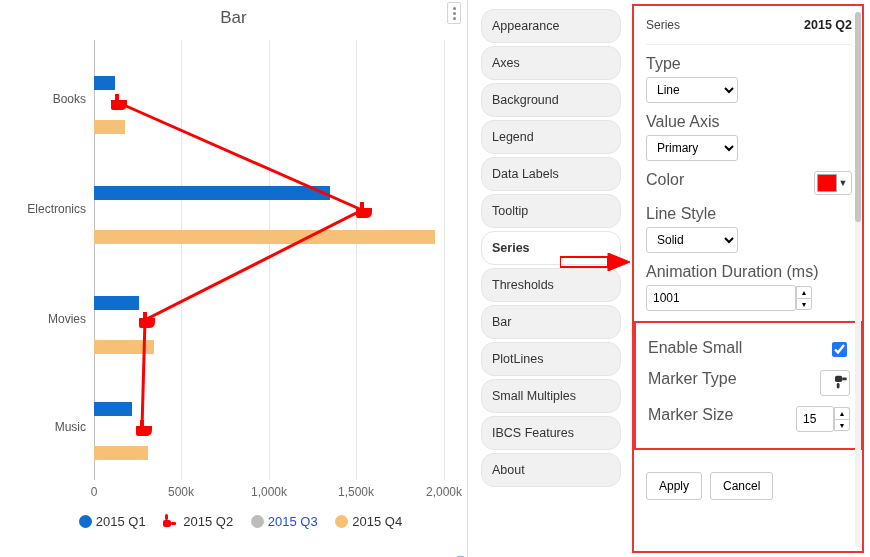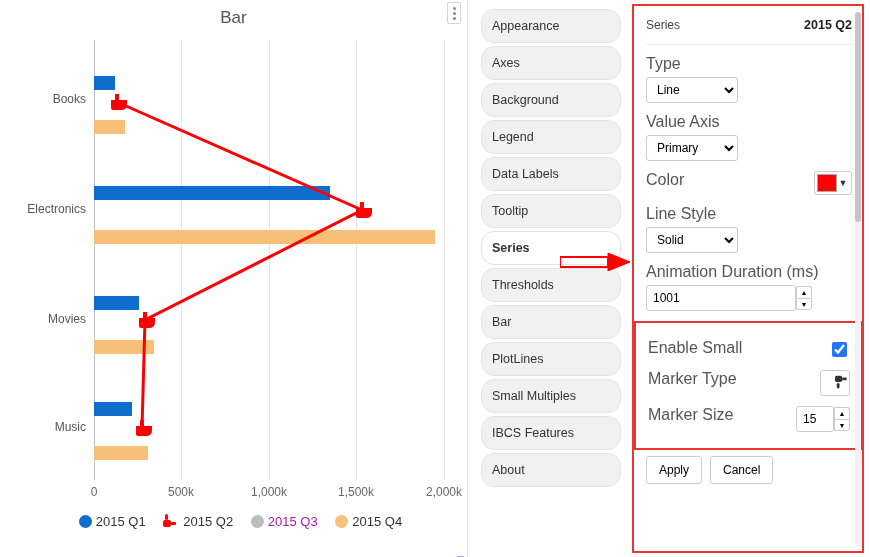--- a/index.html
+++ b/index.html
@@ -16,21 +16,21 @@
   .y-cat-label{position:absolute;left:0;width:86px;text-align:right;font-size:12px;color:#555}
   .x-tick{position:absolute;top:485px;width:60px;margin-left:-30px;text-align:center;font-size:12px;color:#666}
   .bar{position:absolute;height:14px}
   .bar.q1{background:#0f6ecd}
   .bar.q4{background:#f7c077}
   .legend{position:absolute;left:0;right:0;top:514px;text-align:center;font-size:13px;color:#333}
   .legend span.sw{display:inline-block;width:13px;height:13px;border-radius:50%;vertical-align:-2px;margin:0 4px 0 14px}
   .legend span.sw.q1{background:#0f6ecd}
   .legend span.sw.q3{background:#bdbdbd}
   .legend span.sw.q4{background:#f7c077}
-  .legend .dim{color:#a21caf}
+  .legend .dim{color:#1d4ed8}
   .legend .hand-ico{display:inline-block;width:16px;height:14px;vertical-align:-2px;margin:0 4px 0 14px;position:relative}
   .hand-ico::before{content:"";position:absolute;left:0;bottom:1px;width:8px;height:7px;background:#f00;border-radius:2px}
   .hand-ico::after{content:"";position:absolute;left:8px;bottom:3px;width:5px;height:3px;background:#f00;border-radius:1px}
   .hand-ico i{position:absolute;top:0;left:2px;width:3px;height:6px;background:#f00;border-radius:2px}
   
   svg.line-overlay{position:absolute;left:94px;top:40px;width:350px;height:440px;pointer-events:none;overflow:visible}
   .watermark{position:absolute;right:2px;bottom:2px;transform:rotate(-90deg);transform-origin:right bottom;font-size:9px;color:#6a8cc7;letter-spacing:.2px}
 
   
   .menu-col{position:absolute;left:477px;top:0;width:148px;height:557px;padding:6px 4px}
@@ -58,21 +58,21 @@
   .spin .stepper button{width:16px;height:12px;border:1px solid #ccc;background:#fff;font-size:7px;line-height:7px;padding:0;cursor:pointer}
   .spin .stepper button:first-child{border-radius:0 3px 0 0;border-bottom:none}
   .spin .stepper button:last-child{border-radius:0 0 3px 0}
   .color-swatch{display:inline-flex;align-items:center;border:1px solid #ccc;border-radius:3px;padding:2px;cursor:pointer}
   .color-swatch .c{width:20px;height:18px;background:#ff0000;border:1px solid #aaa}
   .color-swatch .dd{width:12px;text-align:center;font-size:9px;color:#333}
   .divider-box{border:2px solid #e33;margin:8px -10px 6px -12px;padding:6px 10px 6px 12px}
   .marker-btn{width:30px;height:26px;border:1px solid #ccc;border-radius:3px;background:#fff;display:flex;align-items:center;justify-content:center;cursor:pointer}
   .marker-btn .hand-ico{transform:scale(.9)}
   .marker-btn .hand-ico::before,.marker-btn .hand-ico::after,.marker-btn .hand-ico i{background:#333}
-  .props .actions{display:flex;gap:8px;margin-top:6px}
+  .props .actions{display:flex;gap:8px;margin-top:22px}
   .props .actions button{padding:6px 12px;border:1px solid #ccc;border-radius:3px;background:#fff;font-size:12px;cursor:pointer}
   input[type=checkbox]{width:15px;height:15px;accent-color:#1e74ff}
 </style>
 </head>
 <body>
 
 <div class="chart-pane">
   <div class="chart-editor-handle">
       <span></span>
       <span></span>

